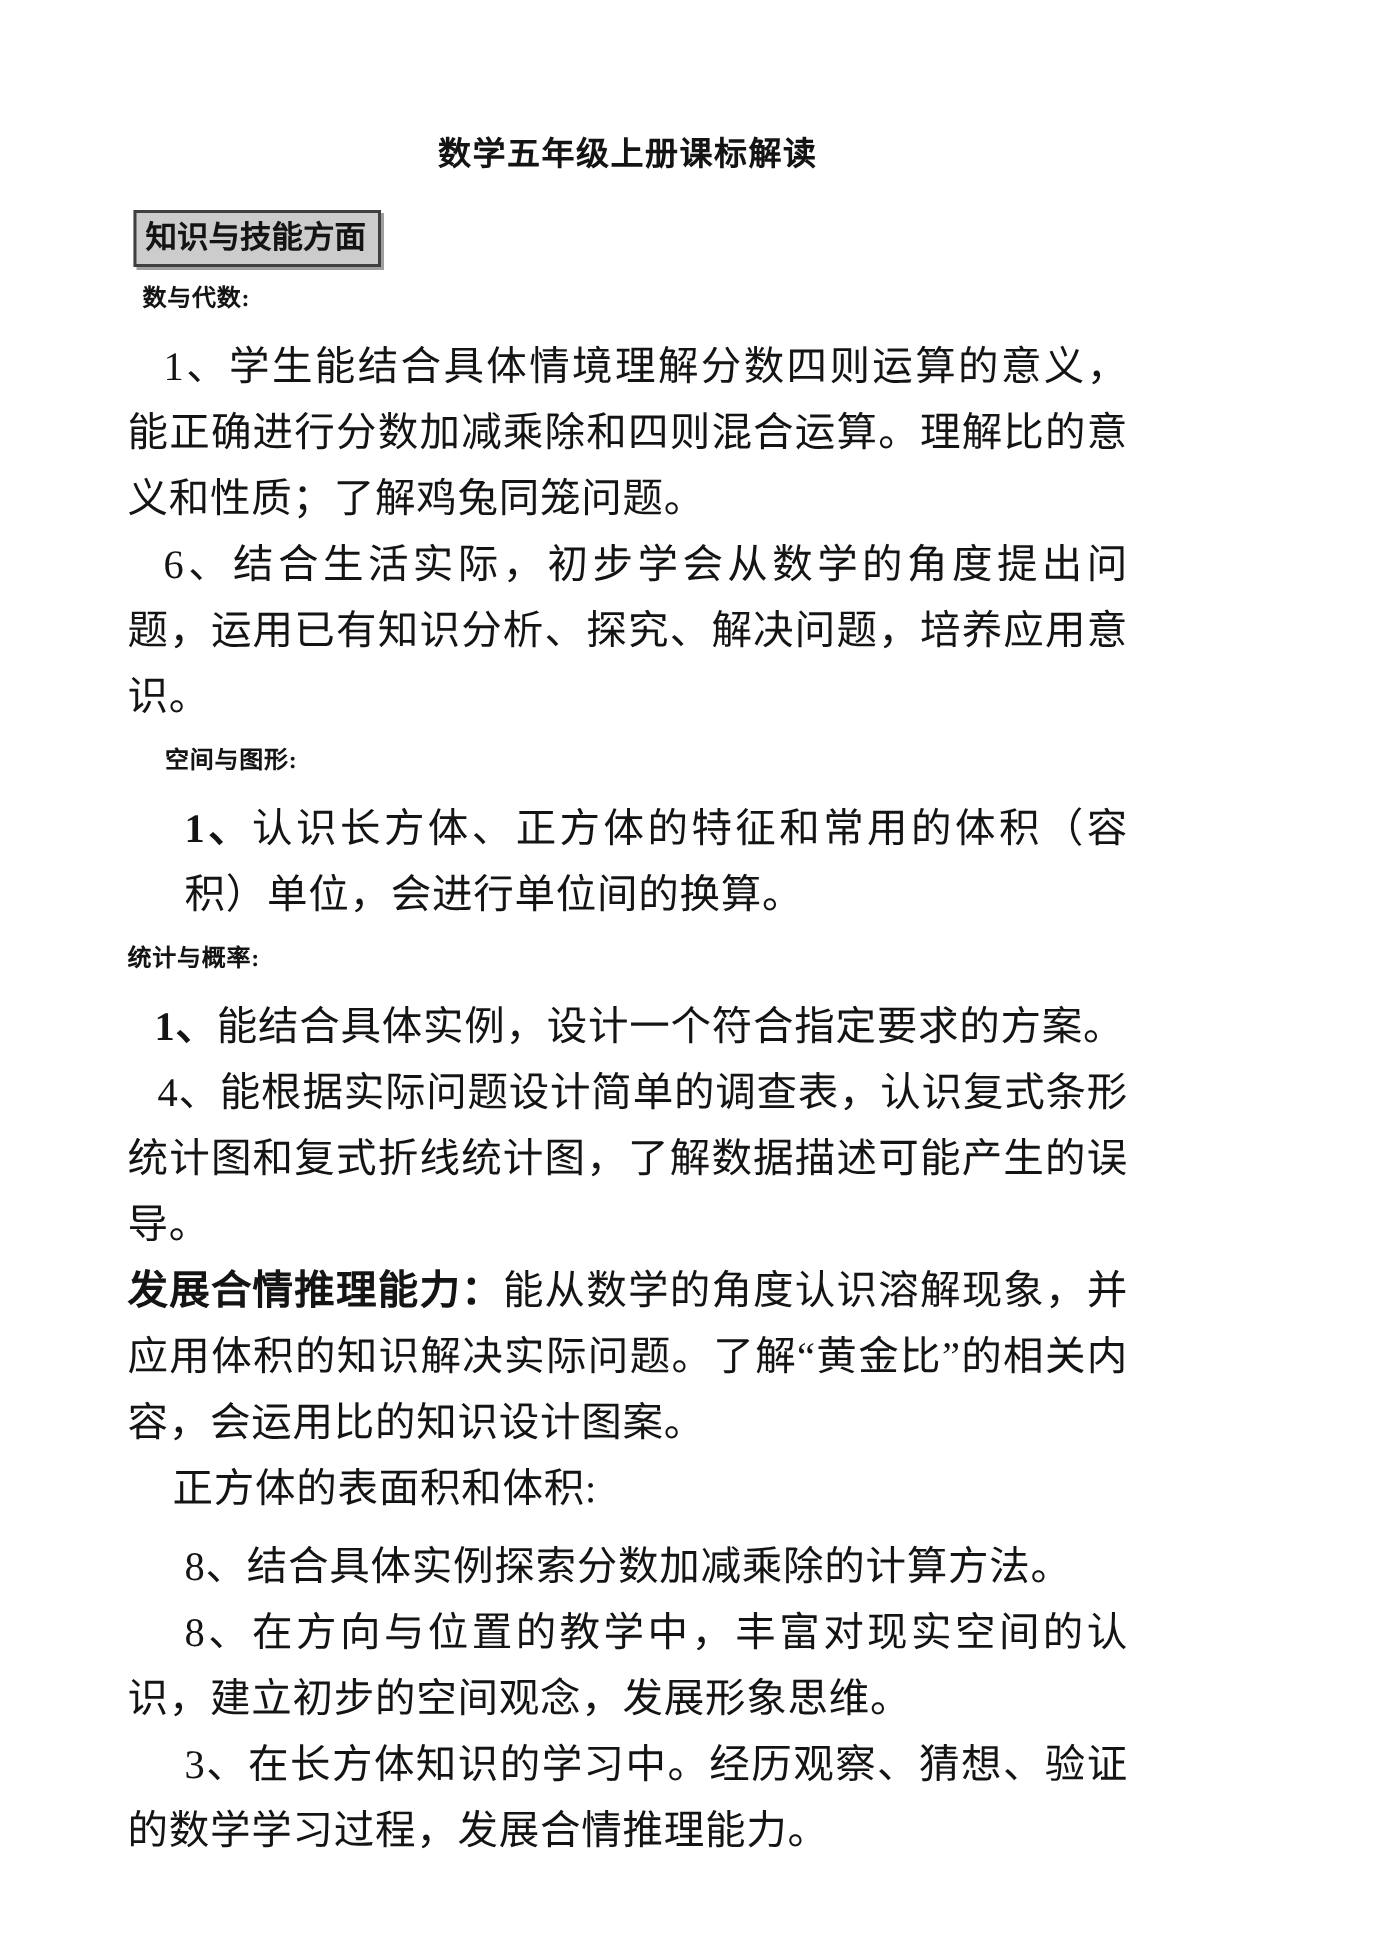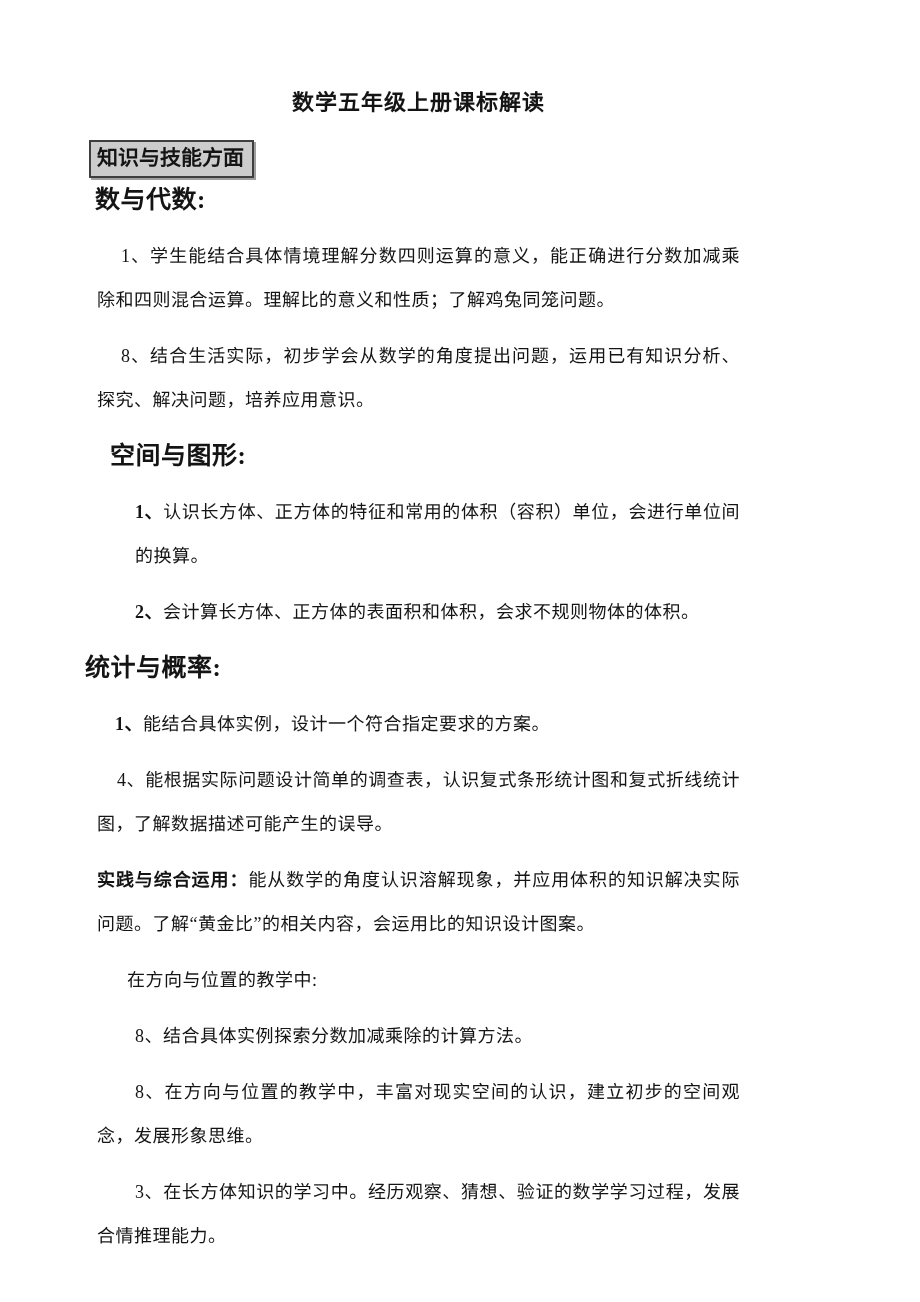--- a/index.html
+++ b/index.html
@@ -35,30 +35,30 @@
     background: #cccccc;
     border: 2px solid #3f3f3f;
     box-shadow: 2px 2px 0 #9f9f9f;
     padding: 3px 8px 4px 6px;
     font-size: 21px;
     font-weight: bold;
     line-height: 27px;
   }
   .sub-heading {
     margin: 0;
-    font-size: 25px;
+    font-size: 16px;
     font-weight: bold;
     line-height: 44px;
     letter-spacing: 0.5px;
   }
   .sub-heading.pad10 { padding-left: 10px; }
   .sub-heading.pad25 { padding-left: 25px; }
   .body-para {
-    margin: 12px;
-    font-size: 18px;
+    margin: 0;
+    font-size: 27px;
     line-height: 44px;
     text-align: justify;
     letter-spacing: 0.5px;
   }
   .ti-24 { text-indent: 24px; }
   .ti-18 { text-indent: 18px; }
   .ti-20 { text-indent: 20px; }
   .ti-30 { text-indent: 30px; }
   .ti-38 { text-indent: 38px; }
   .hang-38 { padding-left: 38px; }
@@ -75,38 +75,37 @@
   <h1 class="doc-title">数学五年级上册课标解读</h1>
 
   <div class="box-row first">
     <span class="box-heading">知识与技能方面</span>
   </div>
 
   <h2 class="sub-heading pad10">数与代数:</h2>
 
   <p class="body-para ti-24">1、学生能结合具体情境理解分数四则运算的意义，能正确进行分数加减乘除和四则混合运算。理解比的意义和性质；了解鸡兔同笼问题。</p>
 
-  <p class="body-para ti-24">8、结合生活实际，初步学会从数学的角度提出问题，运用已有知识分析、探究、解决问题，培养应用意识。</p>
+  <p class="body-para ti-24">6、结合生活实际，初步学会从数学的角度提出问题，运用已有知识分析、探究、解决问题，培养应用意识。</p>
 
   <h2 class="sub-heading pad25">空间与图形:</h2>
 
   <p class="body-para hang-38"><span class="num-bold">1、</span><span>认识长方体、正方体的特征和常用的体积（容积）单位，会进行单位间的换算。</span></p>
 
-  <p class="body-para hang-38"><span class="num-bold">2、</span><span>会计算长方体、正方体的表面积和体积，会求不规则物体的体积。</span></p>
 
 
   <h2 class="sub-heading">统计与概率:</h2>
 
   <p class="body-para ti-18"><span class="num-bold">1、</span><span>能结合具体实例，设计一个符合指定要求的方案。</span></p>
 
   <p class="body-para ti-20">4、能根据实际问题设计简单的调查表，认识复式条形统计图和复式折线统计图，了解数据描述可能产生的误导。</p>
 
-  <p class="body-para"><span class="lead-bold">实践与综合运用：</span><span>能从数学的角度认识溶解现象，并应用体积的知识解决实际问题。了解“黄金比”的相关内容，会运用比的知识设计图案。</span></p>
+  <p class="body-para"><span class="lead-bold">发展合情推理能力：</span><span>能从数学的角度认识溶解现象，并应用体积的知识解决实际问题。了解“黄金比”的相关内容，会运用比的知识设计图案。</span></p>
 
-  <p class="body-para ti-30">在方向与位置的教学中:</p>
+  <p class="body-para ti-30">正方体的表面积和体积:</p>
 
 
   <p class="body-para ti-38 mt-8">8、结合具体实例探索分数加减乘除的计算方法。</p>
 
   <p class="body-para ti-38">8、在方向与位置的教学中，丰富对现实空间的认识，建立初步的空间观念，发展形象思维。</p>
 
   <p class="body-para ti-38">3、在长方体知识的学习中。经历观察、猜想、验证的数学学习过程，发展合情推理能力。</p>
 
 </div>
 

